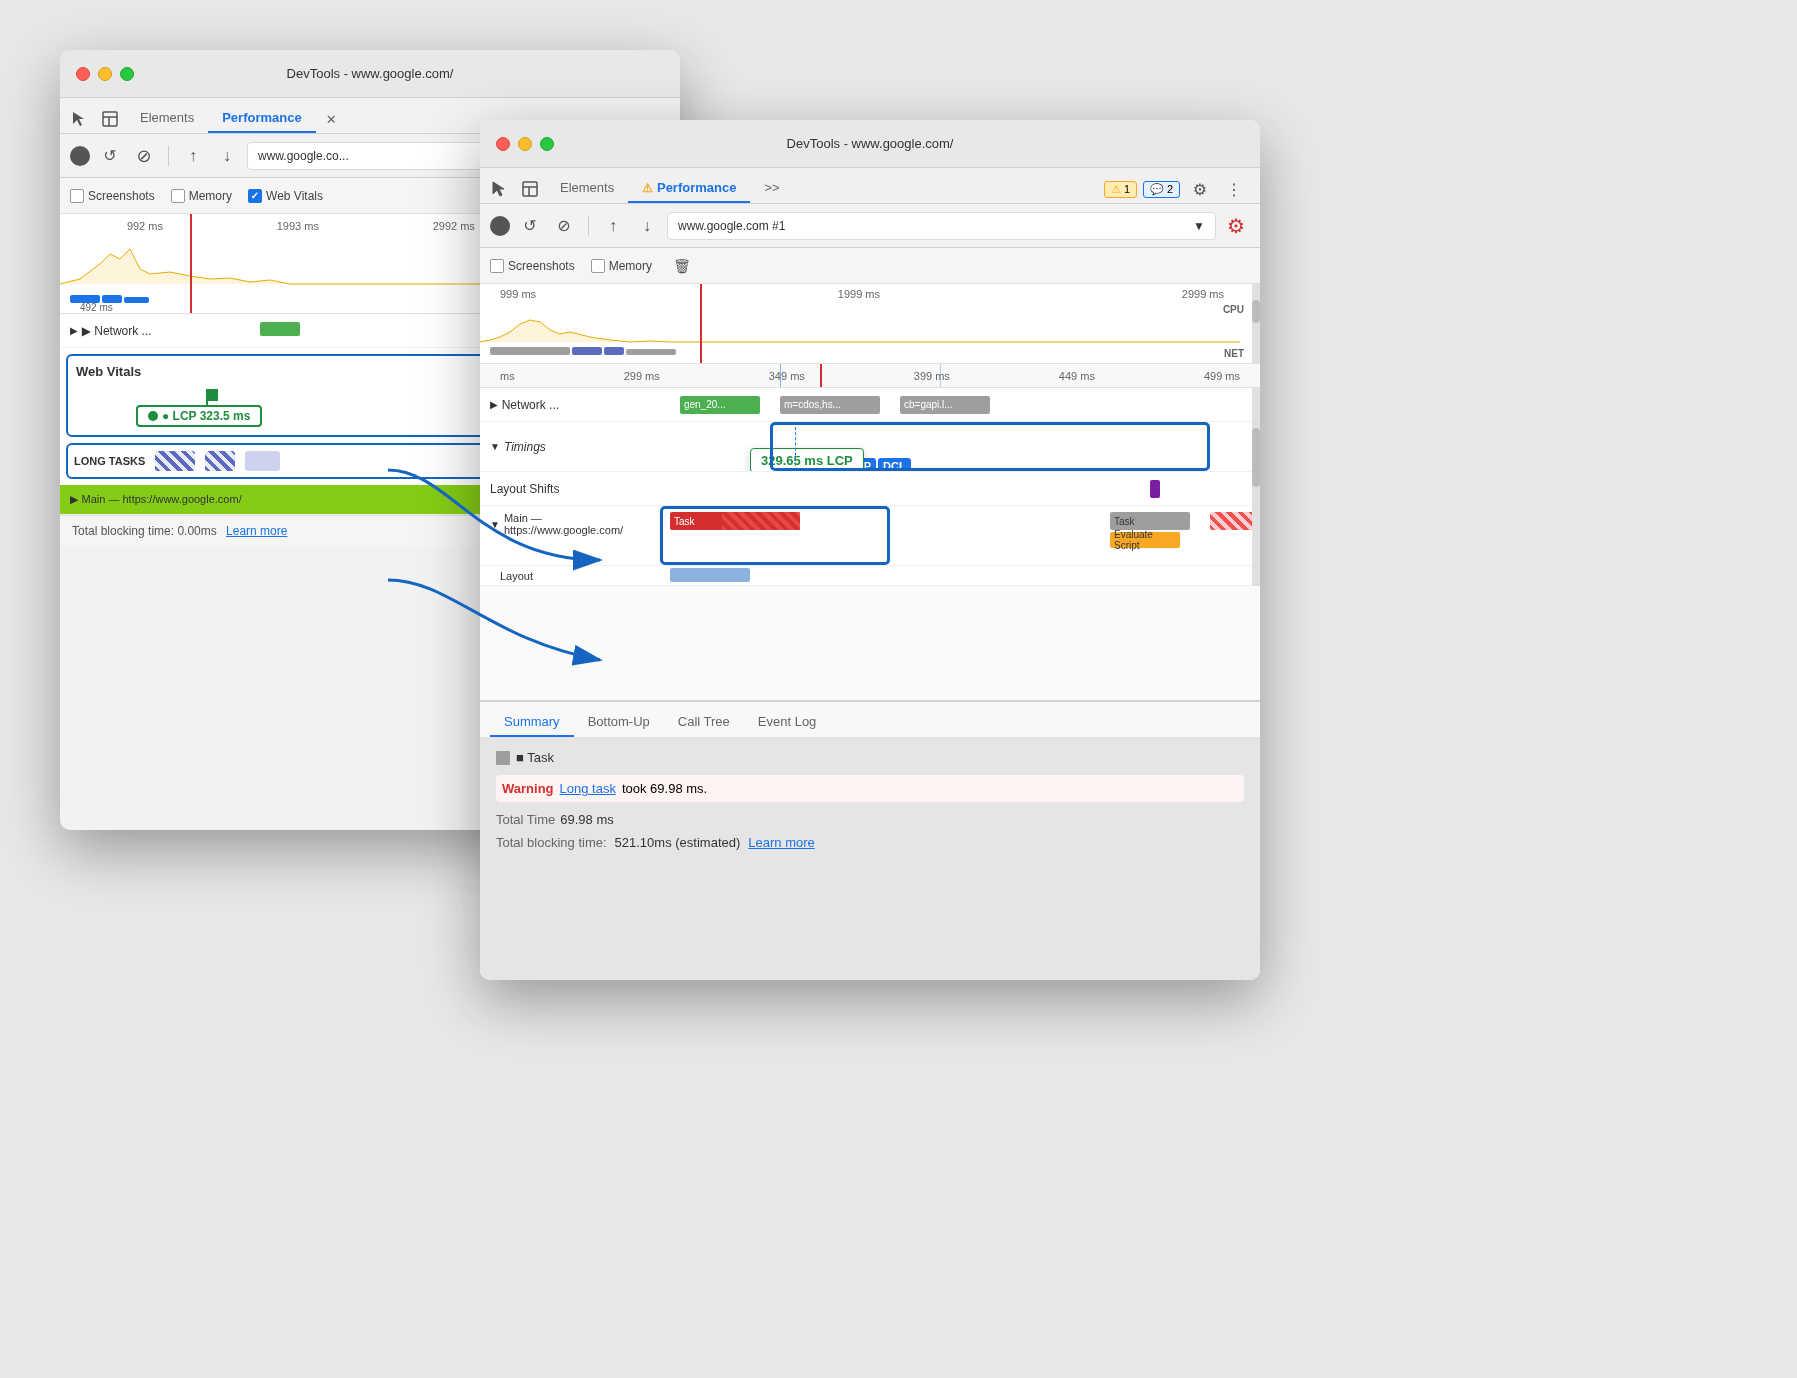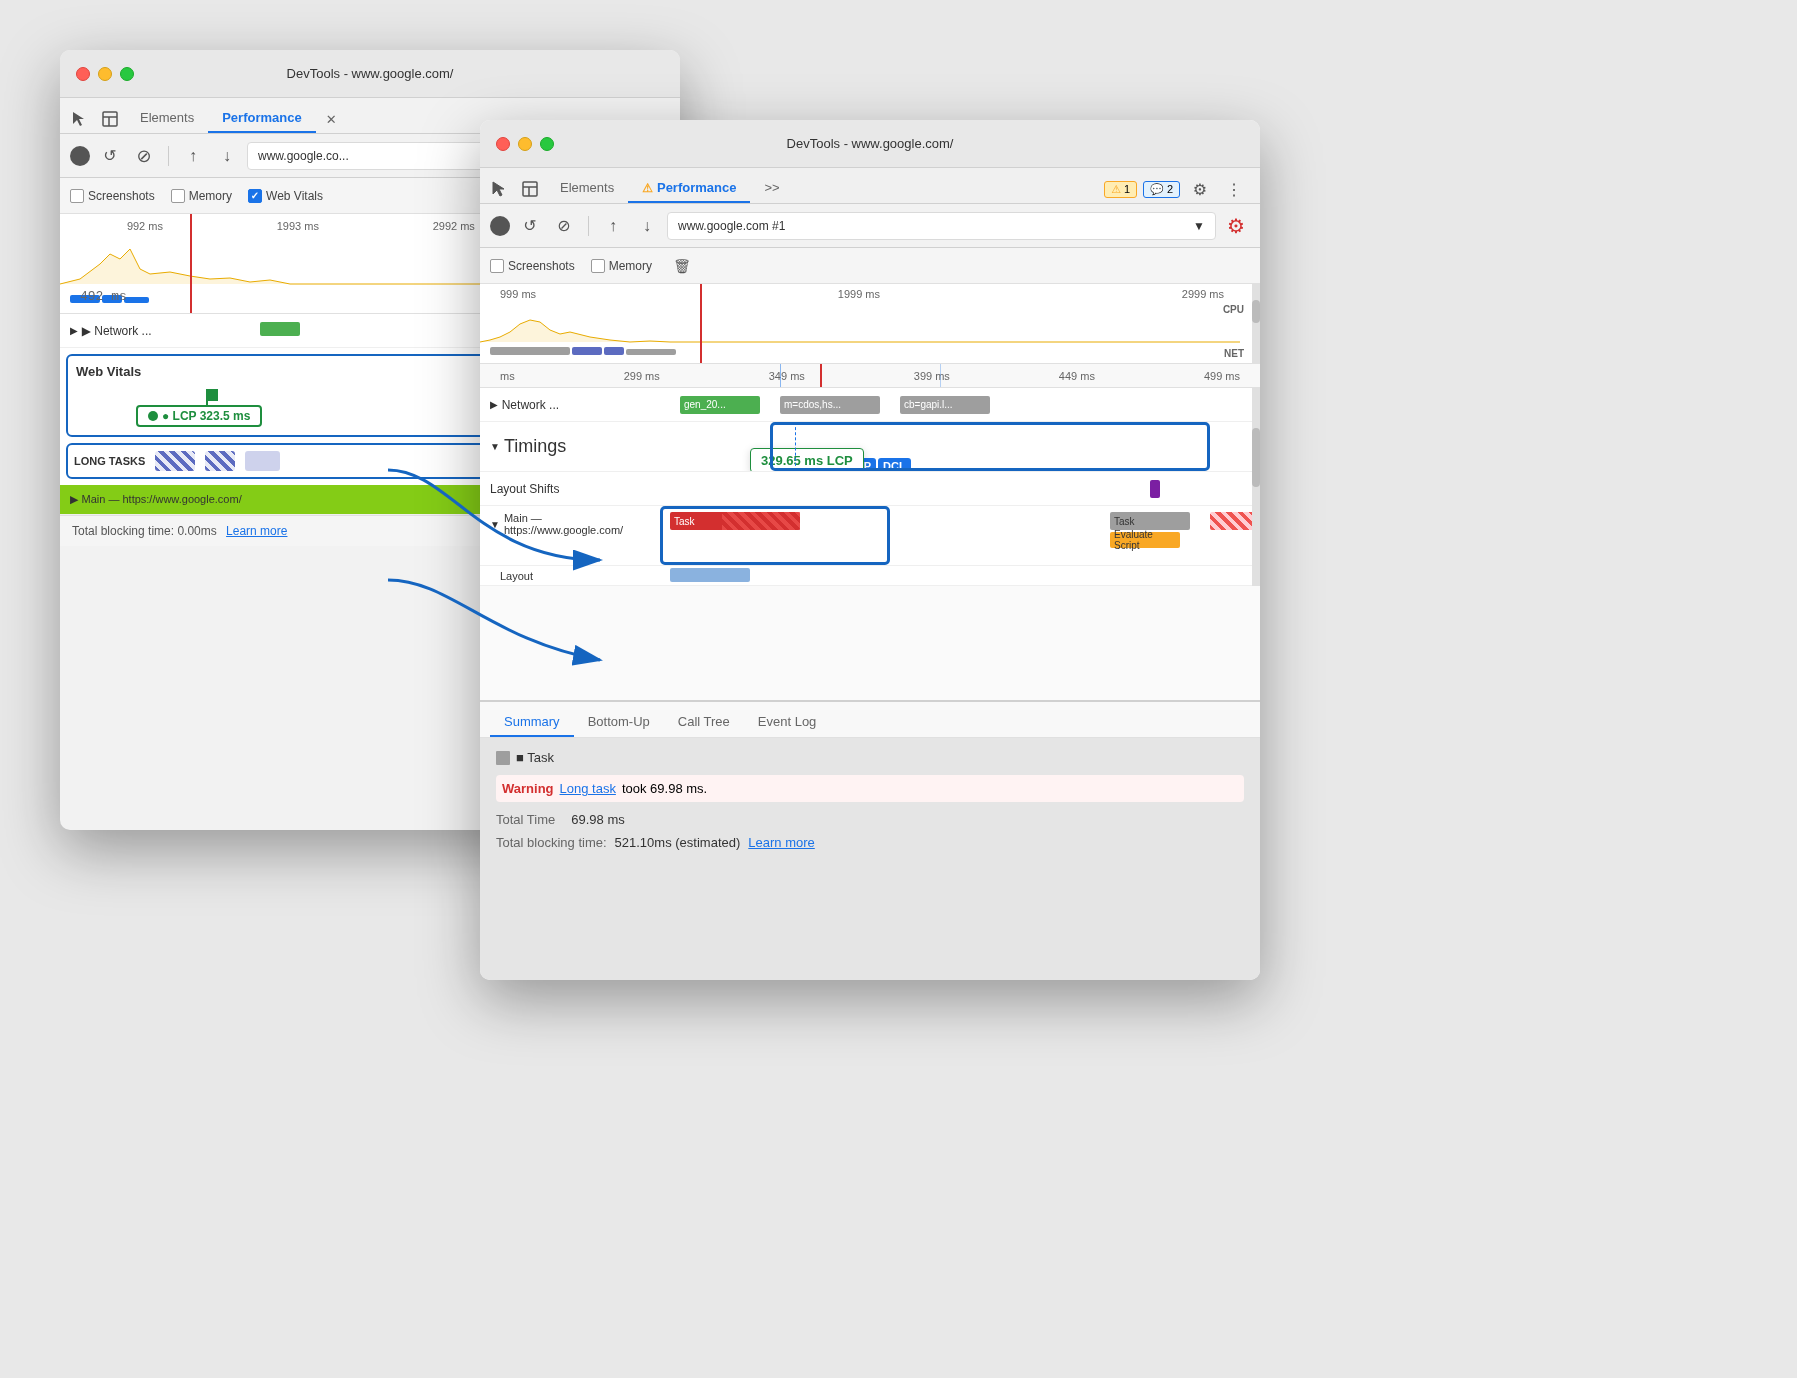--- a/index.html
+++ b/index.html
@@ -446,21 +446,21 @@
     </svg>
 
     <div class="cursor-line" style="left:130px;"></div>
 
     <div style="position:absolute;bottom:8px;left:0;right:0;height:12px;display:flex;gap:2px;padding:0 10px;">
       <div style="background:#1a73e8;height:8px;width:30px;border-radius:2px;margin-top:2px;"></div>
       <div style="background:#1a73e8;height:8px;width:20px;border-radius:2px;margin-top:2px;"></div>
       <div style="background:#1a73e8;height:6px;width:25px;border-radius:2px;margin-top:4px;"></div>
     </div>
 
-    <div style="position:absolute;bottom:9px;left:0;right:0;display:flex;justify-content:space-between;padding:0 20px;font-size:13px;color:#666;font-family:Liberation Mono, monospace;">
+    <div style="position:absolute;bottom:0;left:0;right:0;display:flex;justify-content:space-between;padding:0 20px;font-size:10px;color:#666;">
       <span>492 ms</span>
       <span>992 ms</span>
     </div>
   </div>
 
   <div style="background:#fff;overflow:hidden;">
 
     <div class="track">
       <div class="track-label">
         <span style="font-size:10px;">▶</span>
@@ -632,21 +632,21 @@
       <div class="track-content">
         <div class="bar" style="left:20px;width:80px;background:#4caf50;">gen_20...</div>
         <div class="bar" style="left:120px;width:100px;background:#9e9e9e;">m=cdos,hs...</div>
         <div class="bar" style="left:240px;width:90px;background:#9e9e9e;">cb=gapi.l...</div>
       </div>
     </div>
 
     <div class="track" style="height:50px;position:relative;">
       <div class="track-label">
         <span style="font-size:10px;">▼</span>
-        <span style="font-size:18px;">Timings</span>
+        <span style="font-size:12px;font-style:italic;">Timings</span>
       </div>
       <div class="track-content" style="position:relative;">
 
         <div style="position:absolute;top:4px;left:120px;display:flex;gap:2px;margin-top:32px;">
           <div class="lcp-marker">LCP</div>
           <div class="fp-marker">FP</div>
           <div class="fcp-marker">FCP</div>
           <div class="dcl-marker">DCL</div>
         </div>
 
@@ -730,21 +730,21 @@
         <div style="width:14px;height:14px;background:#9e9e9e;border-radius:1px;"></div>
         <span>■ Task</span>
       </div>
 
       <div style="display:flex;align-items:center;gap:6px;margin-bottom:10px;font-size:13px;background:#fff3f3;padding:6px;border-radius:4px;">
         <span class="warning-text">Warning</span>
         <span class="link-text">Long task</span>
         <span>took 69.98 ms.</span>
       </div>
 
-      <div style="display:flex;align-items:center;gap:16px;margin-bottom:8px;font-size:13px;color:#333;">
+      <div style="display:flex;align-items:center;gap:5px;margin-bottom:8px;font-size:13px;color:#333;">
         <span style="color:#666;">Total Time</span>
         <span style="font-weight:500;">69.98 ms</span>
       </div>
 
       <div style="display:flex;align-items:center;gap:8px;font-size:13px;color:#333;">
         <span style="color:#666;">Total blocking time:</span>
         <span>521.10ms (estimated)</span>
         <span class="link-text">Learn more</span>
       </div>
     </div>

